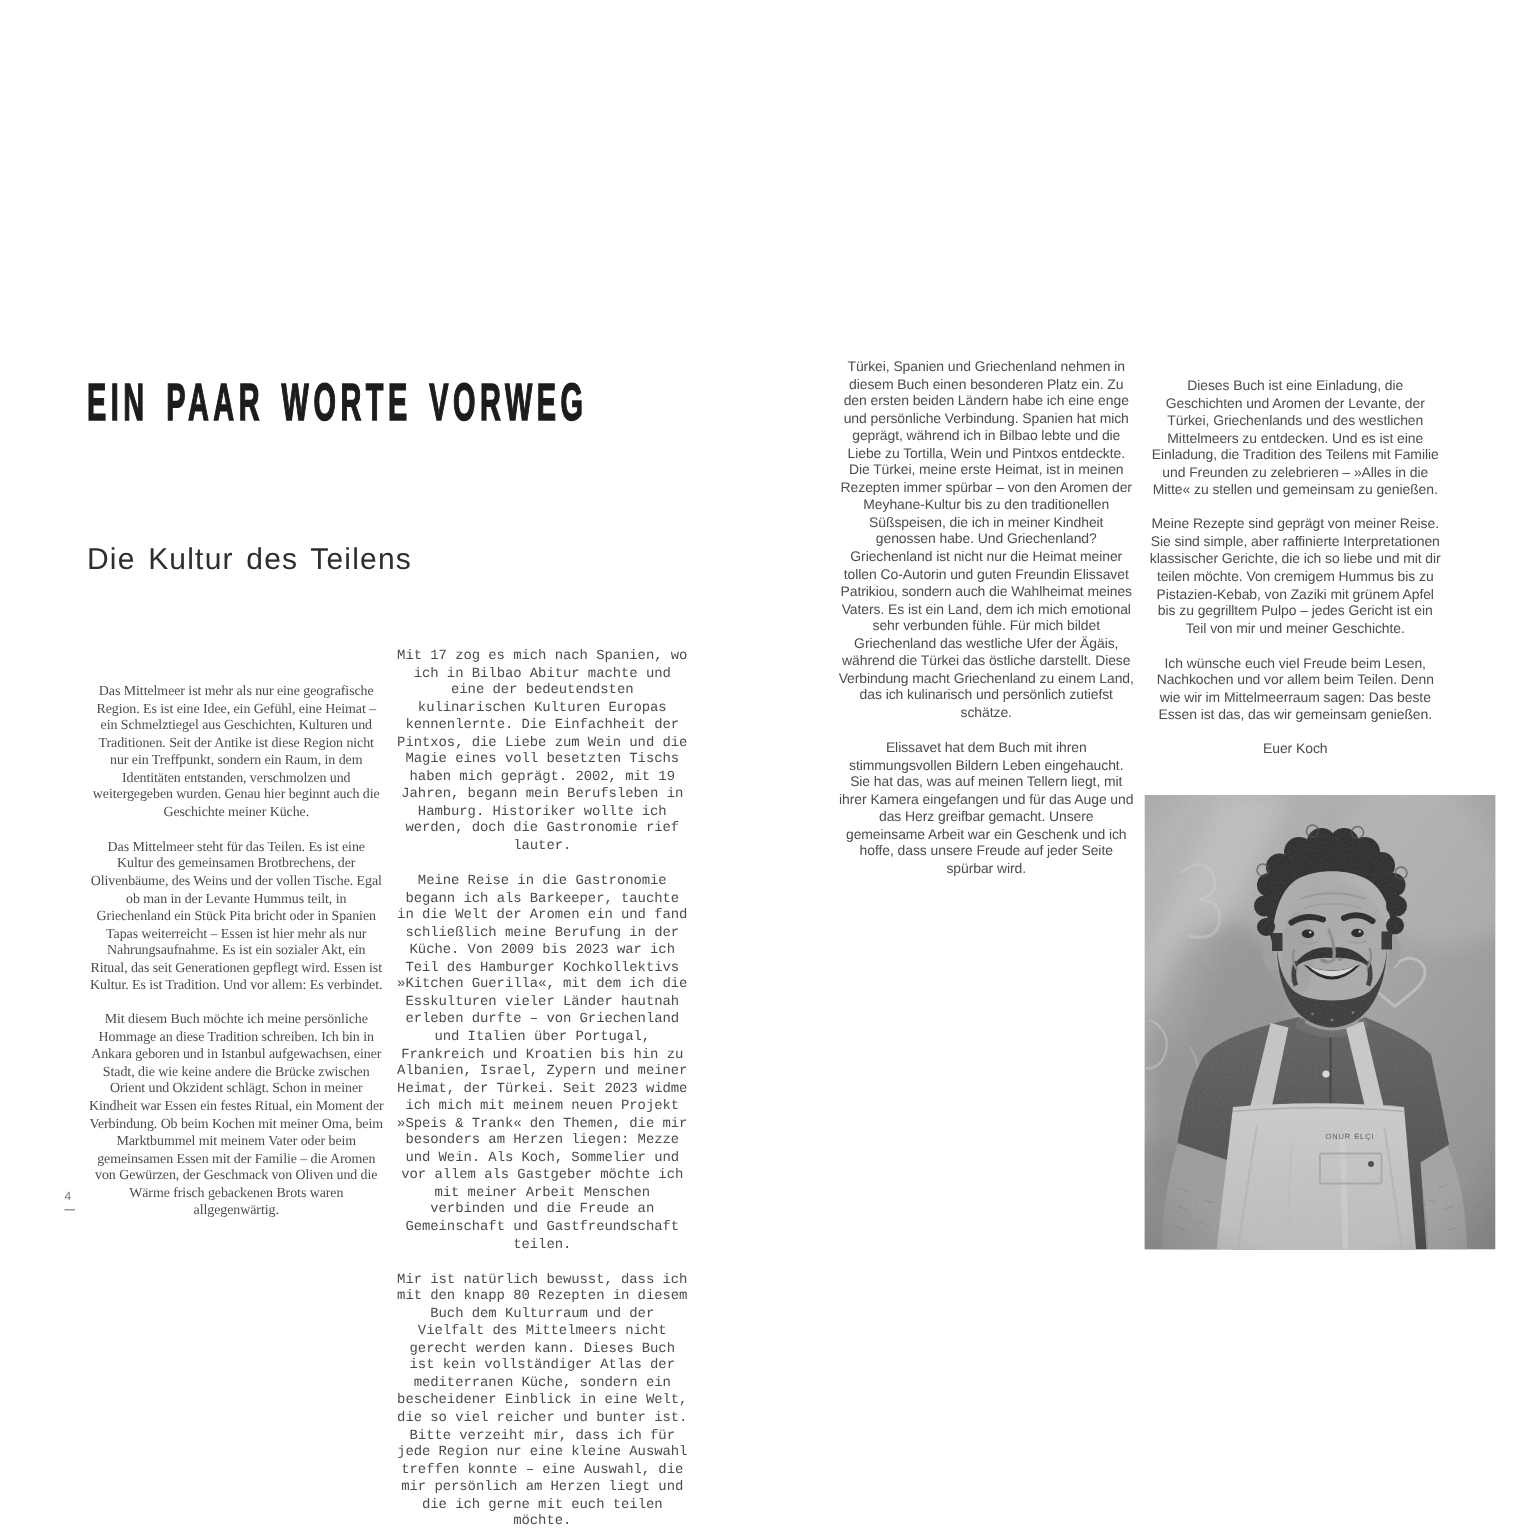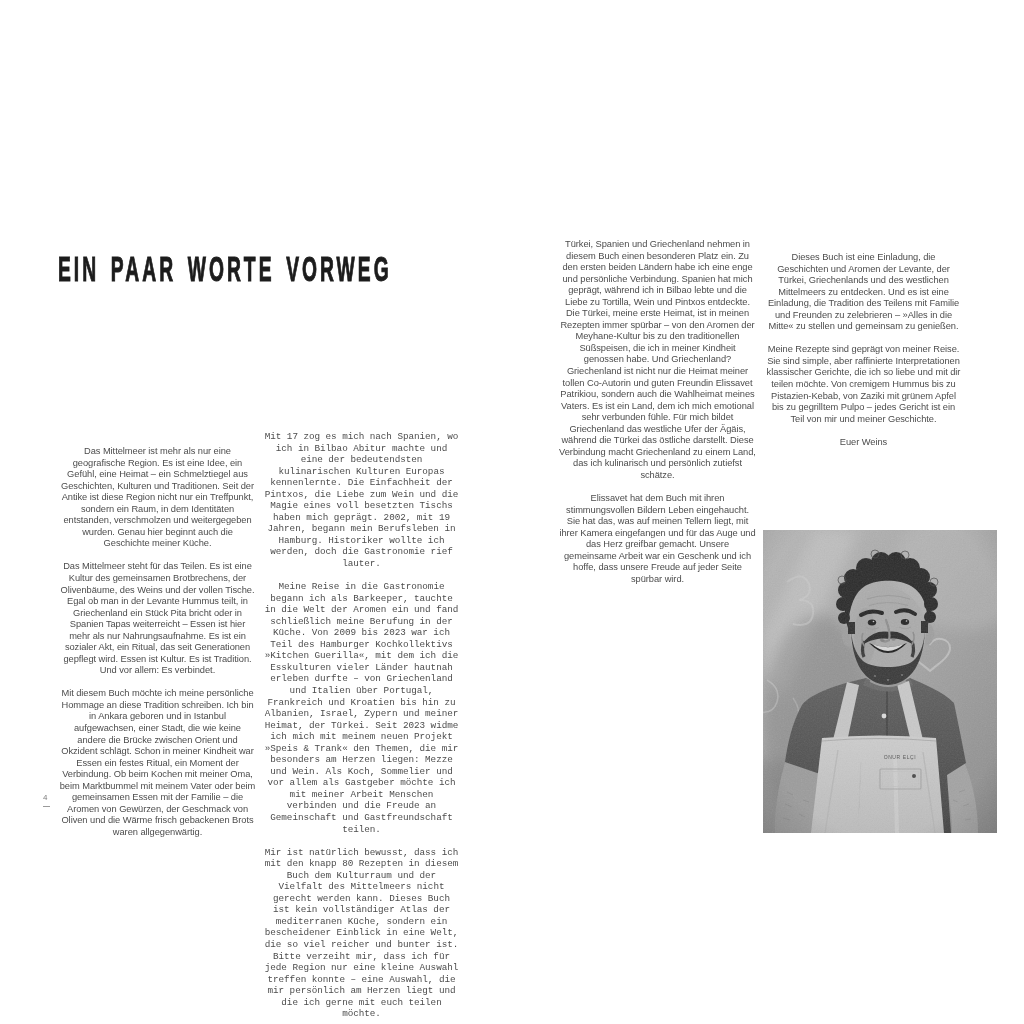--- a/index.html
+++ b/index.html
@@ -25,21 +25,21 @@
     color:#2e2e2e;
   }
 
   
   .col{
     position:absolute;width:197px;
     font-size:9.3px;line-height:11.55px;letter-spacing:-0.05px;
     color:#4c4c4c;text-align:center;
   }
   .col p{margin:0 0 11.5px 0;}
-  #col1{left:59px;top:446px;}
+  #col1{left:59px;top:456px;font-family:Liberation Serif, serif;}
   #col2{left:263px;top:431px;font-family:Liberation Mono, monospace;}
   #col3{left:559px;top:239px;}
   #col4{left:765px;top:252px;}
 
   
   .page-number{
     position:absolute;left:43px;top:793px;
     font-size:8px;color:#7d7d7d;
   }
   .page-number-dash{
@@ -52,20 +52,21 @@
     position:absolute;left:763px;top:530px;width:234px;height:303px;
   }
   .author-photo svg{display:block;width:100%;height:100%;}
 </style>
 </head>
 <body>
 
 <div class="page-spread">
 
   <div class="chapter-title">EIN PAAR WORTE VORWEG</div>
+  <div class="section-subtitle">Die Kultur des Teilens</div>
 
   <div class="col" id="col1">
     <p>Das Mittelmeer ist mehr als nur eine geografische Region. Es ist eine Idee, ein Gefühl, eine Heimat – ein Schmelztiegel aus Geschichten, Kulturen und Traditionen. Seit der Antike ist diese Region nicht nur ein Treffpunkt, sondern ein Raum, in dem Identitäten entstanden, verschmolzen und weitergegeben wurden. Genau hier beginnt auch die Geschichte meiner Küche.</p>
     <p>Das Mittelmeer steht für das Teilen. Es ist eine Kultur des gemeinsamen Brotbrechens, der Olivenbäume, des Weins und der vollen Tische. Egal ob man in der Levante Hummus teilt, in Griechenland ein Stück Pita bricht oder in Spanien Tapas weiterreicht – Essen ist hier mehr als nur Nahrungsaufnahme. Es ist ein sozialer Akt, ein Ritual, das seit Generationen gepflegt wird. Essen ist Kultur. Es ist Tradition. Und vor allem: Es verbindet.</p>
     <p>Mit diesem Buch möchte ich meine persönliche Hommage an diese Tradition schreiben. Ich bin in Ankara geboren und in Istanbul aufgewachsen, einer Stadt, die wie keine andere die Brücke zwischen Orient und Okzident schlägt. Schon in meiner Kindheit war Essen ein festes Ritual, ein Moment der Verbindung. Ob beim Kochen mit meiner Oma, beim Marktbummel mit meinem Vater oder beim gemeinsamen Essen mit der Familie – die Aromen von Gewürzen, der Geschmack von Oliven und die Wärme frisch gebackenen Brots waren allgegenwärtig.</p>
   </div>
 
   <div class="col" id="col2">
     <p>Mit 17 zog es mich nach Spanien, wo ich in Bilbao Abitur machte und eine der bedeutendsten kulinarischen Kulturen Europas kennenlernte. Die Einfachheit der Pintxos, die Liebe zum Wein und die Magie eines voll besetzten Tischs haben mich geprägt. 2002, mit 19 Jahren, begann mein Berufsleben in Hamburg. Historiker wollte ich werden, doch die Gastronomie rief lauter.</p>
     <p>Meine Reise in die Gastronomie begann ich als Barkeeper, tauchte in die Welt der Aromen ein und fand schließlich meine Berufung in der Küche. Von 2009 bis 2023 war ich Teil des Hamburger Kochkollektivs »Kitchen Guerilla«, mit dem ich die Esskulturen vieler Länder hautnah erleben durfte – von Griechenland und Italien über Portugal, Frankreich und Kroatien bis hin zu Albanien, Israel, Zypern und meiner Heimat, der Türkei. Seit 2023 widme ich mich mit meinem neuen Projekt »Speis &amp; Trank« den Themen, die mir besonders am Herzen liegen: Mezze und Wein. Als Koch, Sommelier und vor allem als Gastgeber möchte ich mit meiner Arbeit Menschen verbinden und die Freude an Gemeinschaft und Gastfreundschaft teilen.</p>
@@ -76,21 +77,22 @@
   <div class="page-number-dash"></div>
 
   <div class="col" id="col3">
     <p>Türkei, Spanien und Griechenland nehmen in diesem Buch einen besonderen Platz ein. Zu den ersten beiden Ländern habe ich eine enge und persönliche Verbindung. Spanien hat mich geprägt, während ich in Bilbao lebte und die Liebe zu Tortilla, Wein und Pintxos entdeckte. Die Türkei, meine erste Heimat, ist in meinen Rezepten immer spürbar – von den Aromen der Meyhane-Kultur bis zu den traditionellen Süßspeisen, die ich in meiner Kindheit genossen habe. Und Griechenland? Griechenland ist nicht nur die Heimat meiner tollen Co-Autorin und guten Freundin Elissavet Patrikiou, sondern auch die Wahlheimat meines Vaters. Es ist ein Land, dem ich mich emotional sehr verbunden fühle. Für mich bildet Griechenland das westliche Ufer der Ägäis, während die Türkei das östliche darstellt. Diese Verbindung macht Griechenland zu einem Land, das ich kulinarisch und persönlich zutiefst schätze.</p>
     <p>Elissavet hat dem Buch mit ihren stimmungsvollen Bildern Leben eingehaucht. Sie hat das, was auf meinen Tellern liegt, mit ihrer Kamera eingefangen und für das Auge und das Herz greifbar gemacht. Unsere gemeinsame Arbeit war ein Geschenk und ich hoffe, dass unsere Freude auf jeder Seite spürbar wird.</p>
   </div>
 
   <div class="col" id="col4">
     <p>Dieses Buch ist eine Einladung, die Geschichten und Aromen der Levante, der Türkei, Griechenlands und des westlichen Mittelmeers zu entdecken. Und es ist eine Einladung, die Tradition des Teilens mit Familie und Freunden zu zelebrieren – »Alles in die Mitte« zu stellen und gemeinsam zu genießen.</p>
     <p>Meine Rezepte sind geprägt von meiner Reise. Sie sind simple, aber raffinierte Interpretationen klassischer Gerichte, die ich so liebe und mit dir teilen möchte. Von cremigem Hummus bis zu Pistazien-Kebab, von Zaziki mit grünem Apfel bis zu gegrilltem Pulpo – jedes Gericht ist ein Teil von mir und meiner Geschichte.</p>
-    <p>Euer Weins</p>
+    <p>Ich wünsche euch viel Freude beim Lesen, Nachkochen und vor allem beim Teilen. Denn wie wir im Mittelmeerraum sagen: Das beste Essen ist das, das wir gemeinsam genießen.</p>
+    <p>Euer Koch</p>
   </div>
 
   <div class="author-photo">
     <svg viewBox="0 0 234 303" xmlns="http://www.w3.org/2000/svg">
       <defs>
         <linearGradient id="wallG" x1="0" y1="0" x2="1" y2="1">
           <stop offset="0" stop-color="#b7b7b7"></stop>
           <stop offset="0.45" stop-color="#a8a8a8"></stop>
           <stop offset="1" stop-color="#8c8c8c"></stop>
         </linearGradient>

